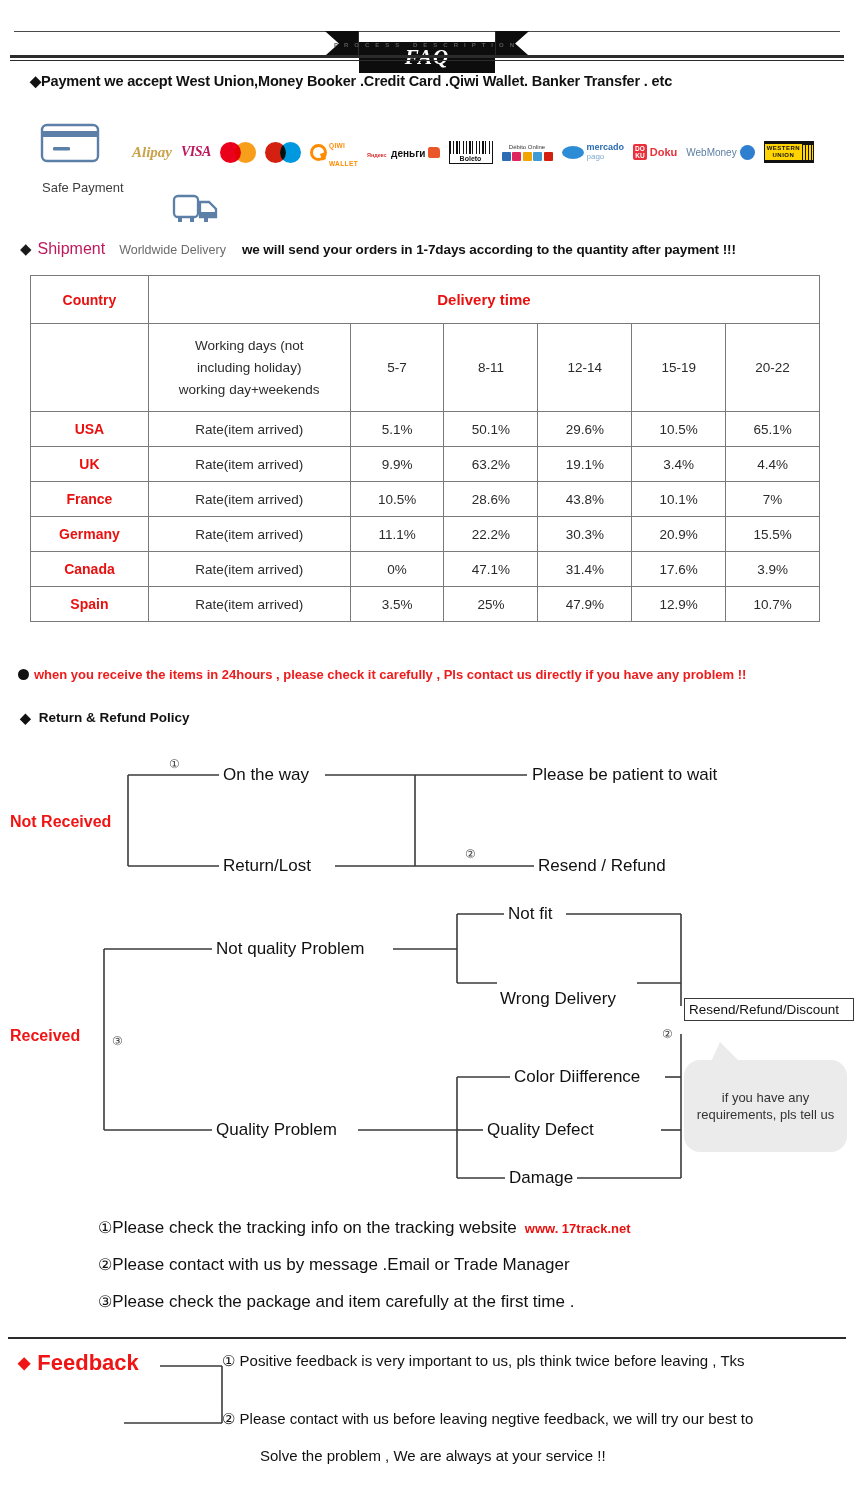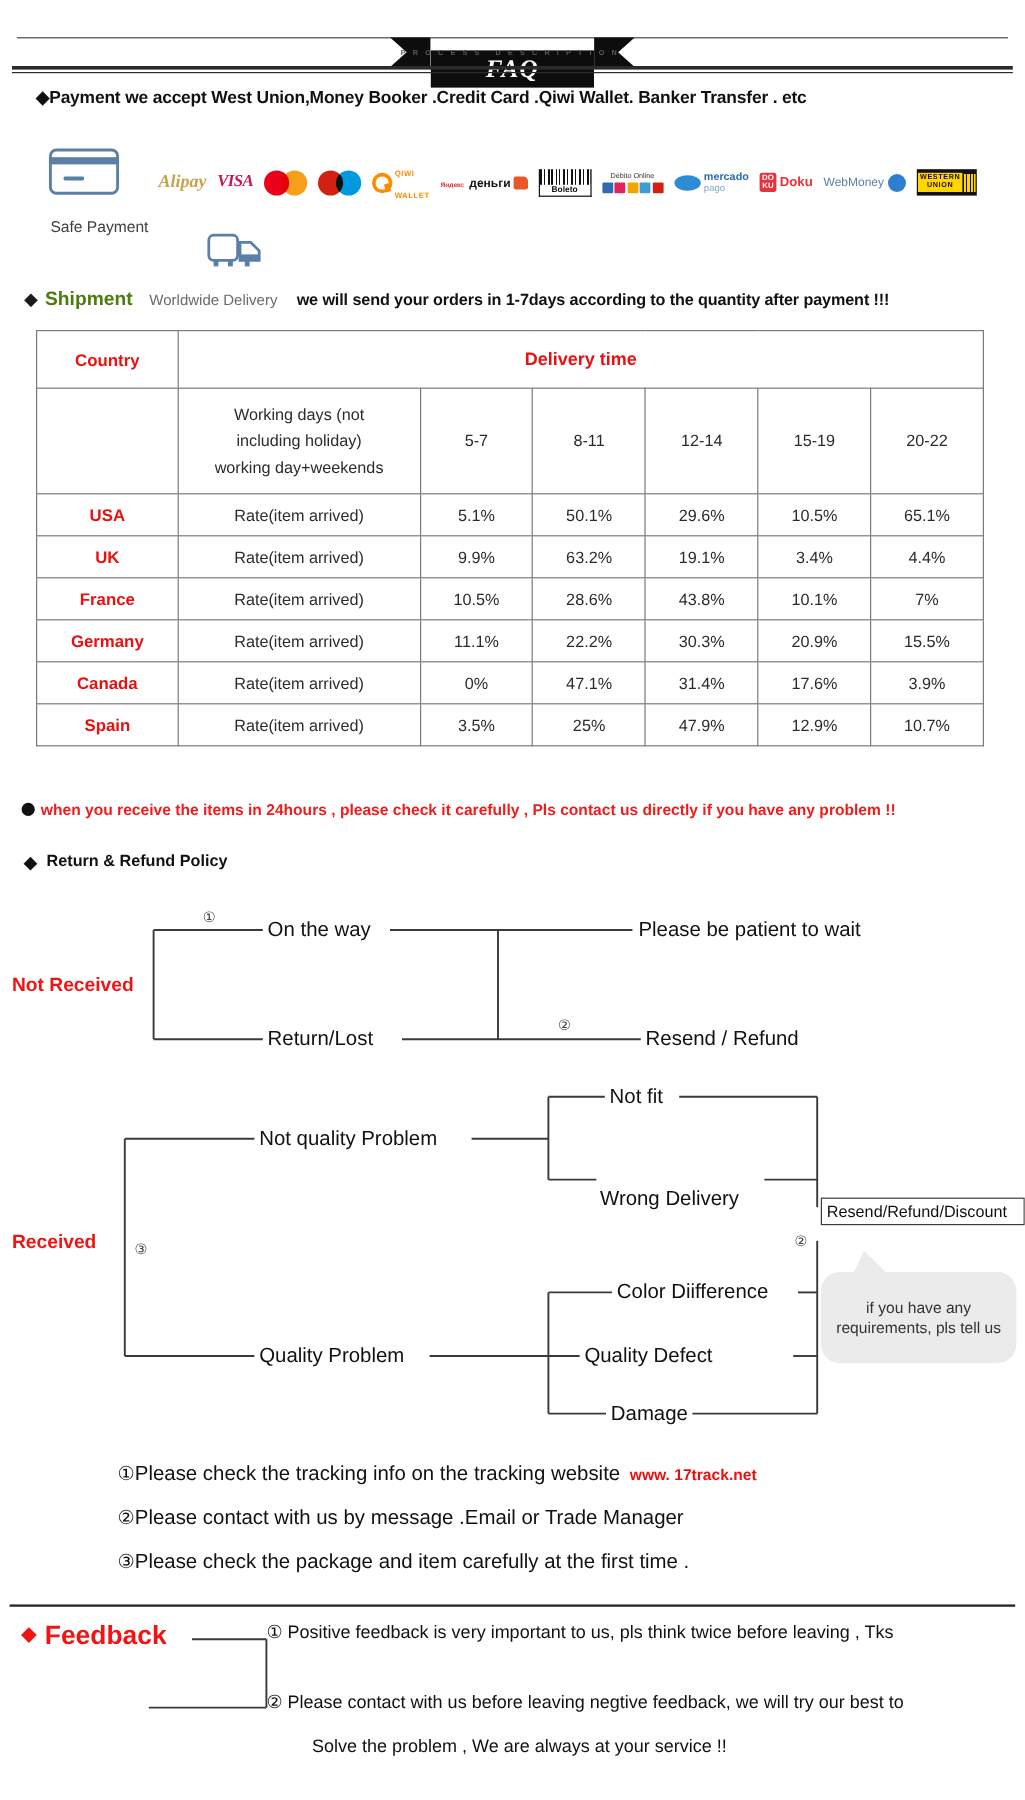--- a/index.html
+++ b/index.html
@@ -131,21 +131,21 @@
   .wu-t{background:#ffd400;color:#111;font-size:6px;font-weight:bold;line-height:7px;
     padding:1px 2px;text-align:center;letter-spacing:.5px;}
   .wu-bars{width:10px;height:15px;
     background:repeating-linear-gradient(to right,#ffd400 0 2px,#111 2px 3px);}
 
   
   .truck-wrap{position:absolute;left:172px;top:192px;}
   .truck-icon{width:48px;height:34px;}
   .ship-row{position:absolute;left:20px;top:240px;display:flex;align-items:baseline;}
   .ship-diamond{font-size:15px;margin-right:6px;}
-  .ship-title{font-size:16px;font-weight:bold;color:#4d7c0f;}
+  .ship-title{font-size:16px;font-weight:normal;color:#be185d;}
   .ship-ww{font-size:12.5px;color:#6b6b6b;margin-left:14px;}
   .ship-txt{font-size:13.5px;font-weight:bold;color:#111;margin-left:16px;letter-spacing:-.1px;}
 
   
   table.dtab{
     position:absolute; left:30px; top:275px;
     width:790px; border-collapse:collapse;
     font-size:13.5px; color:#2b2b2b;
   }
   table.dtab td{ border:1px solid #7a7a7a; text-align:center; padding:4px 2px; }
@@ -181,21 +181,21 @@
   .circnum{ position:absolute; font-size:12px; color:#444; background:#fff;
             padding:0 2px;}
 
   .rrdbox{
     position:absolute; left:684px; top:998px;
     border:1px solid #3a3a3a; background:#fff;
     font-size:13.5px; color:#111; padding:3px 4px;
     white-space:nowrap; overflow:hidden; width:170px;
   }
   .bubble{
-    position:absolute; left:684px; top:1060px; width:163px; height:76px;
+    position:absolute; left:684px; top:1060px; width:163px; height:92px;
     background:#ebebeb; border-radius:16px;
     display:flex; align-items:center; justify-content:center;
     text-align:center; font-size:13px; color:#333; line-height:17px;
     padding:0 8px;
   }
   .bubble-tail{
     position:absolute; left:710px; top:1042px;
     width:0;height:0;
     border-left:10px solid transparent;
     border-right:22px solid transparent;

